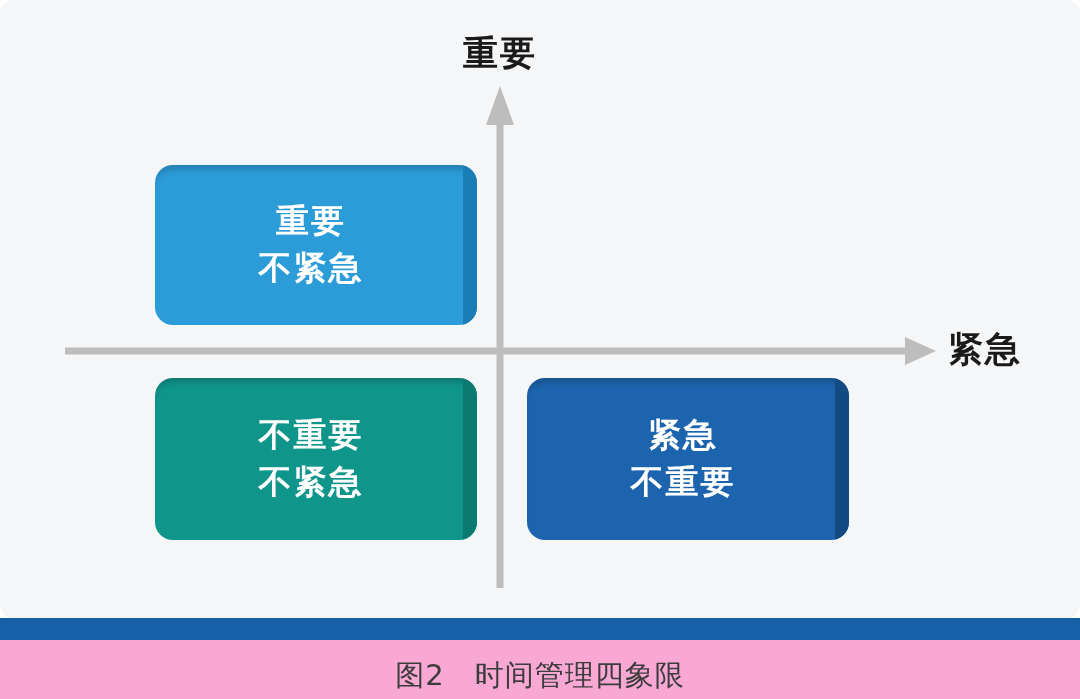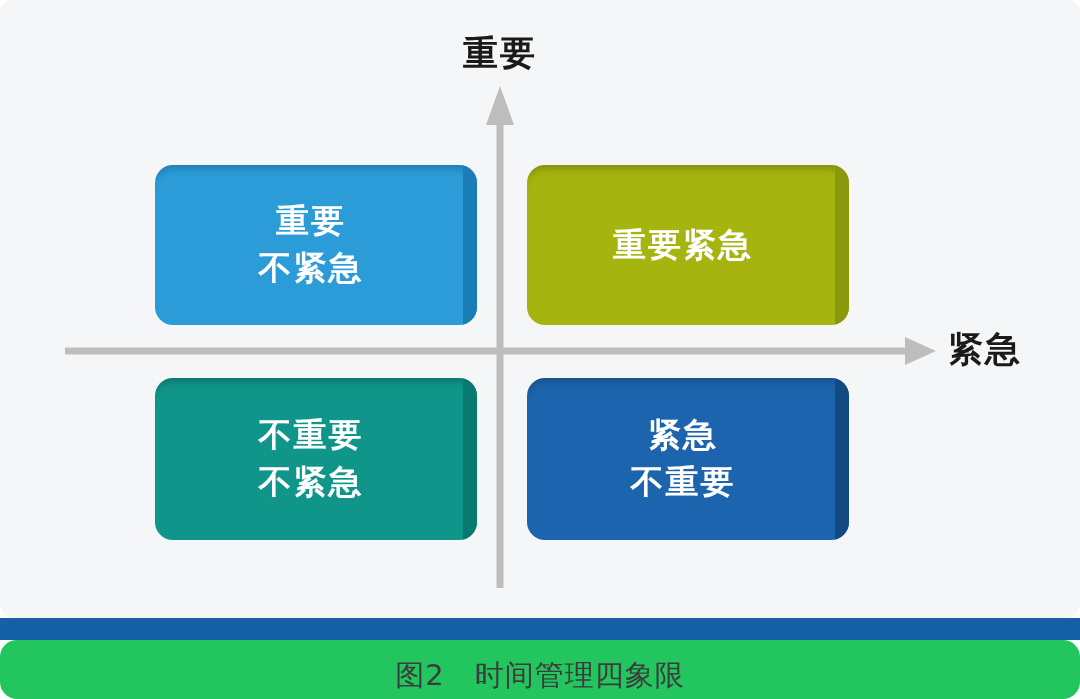--- a/index.html
+++ b/index.html
@@ -117,27 +117,20 @@
     <div class="axis-label x-axis-label" style="color: rgb(26, 26, 26);">紧急</div>
 
     <div class="qbox" style="left: 155px; top: 165px; width: 322px; height: 160px; background-color: rgb(43, 156, 216);">
       <div class="qedge" style="background-color: rgb(26, 126, 182);"></div>
       <div class="qlabel" style="color: rgb(255, 255, 255);">
         <span>重要</span>
         <span>不紧急</span>
       </div>
     </div>
 
-    <div class="qbox" style="left: 527px; top: 165px; width: 322px; height: 160px; background-color: rgb(165, 180, 15);">
-      <div class="qedge" style="background-color: rgb(138, 153, 12);"></div>
-      <div class="qlabel" style="color: rgb(255, 255, 255);">
-        <span>重要紧急</span>
-        <span></span>
-      </div>
-    </div>
 
     <div class="qbox" style="left: 155px; top: 378px; width: 322px; height: 162px; background-color: rgb(16, 149, 138);">
       <div class="qedge" style="background-color: rgb(10, 122, 112);"></div>
       <div class="qlabel" style="color: rgb(255, 255, 255);">
         <span>不重要</span>
         <span>不紧急</span>
       </div>
     </div>
 
     <div class="qbox" style="left: 527px; top: 378px; width: 322px; height: 162px; background-color: rgb(29, 100, 174);">
@@ -145,17 +138,17 @@
       <div class="qlabel" style="color: rgb(255, 255, 255);">
         <span>紧急</span>
         <span>不重要</span>
       </div>
     </div>
 
   </div>
 
   <div class="footer-bar" style="background-color: rgb(21, 96, 167);"></div>
 
-  <div class="caption-area" style="background-color: #22c55e; border-radius: 17px;">
+  <div class="caption-area" style="background-color: #f9a8d4;">
     <div class="figure-caption">图2　时间管理四象限</div>
   </div>
 
 </div>
 
 </body></html>

